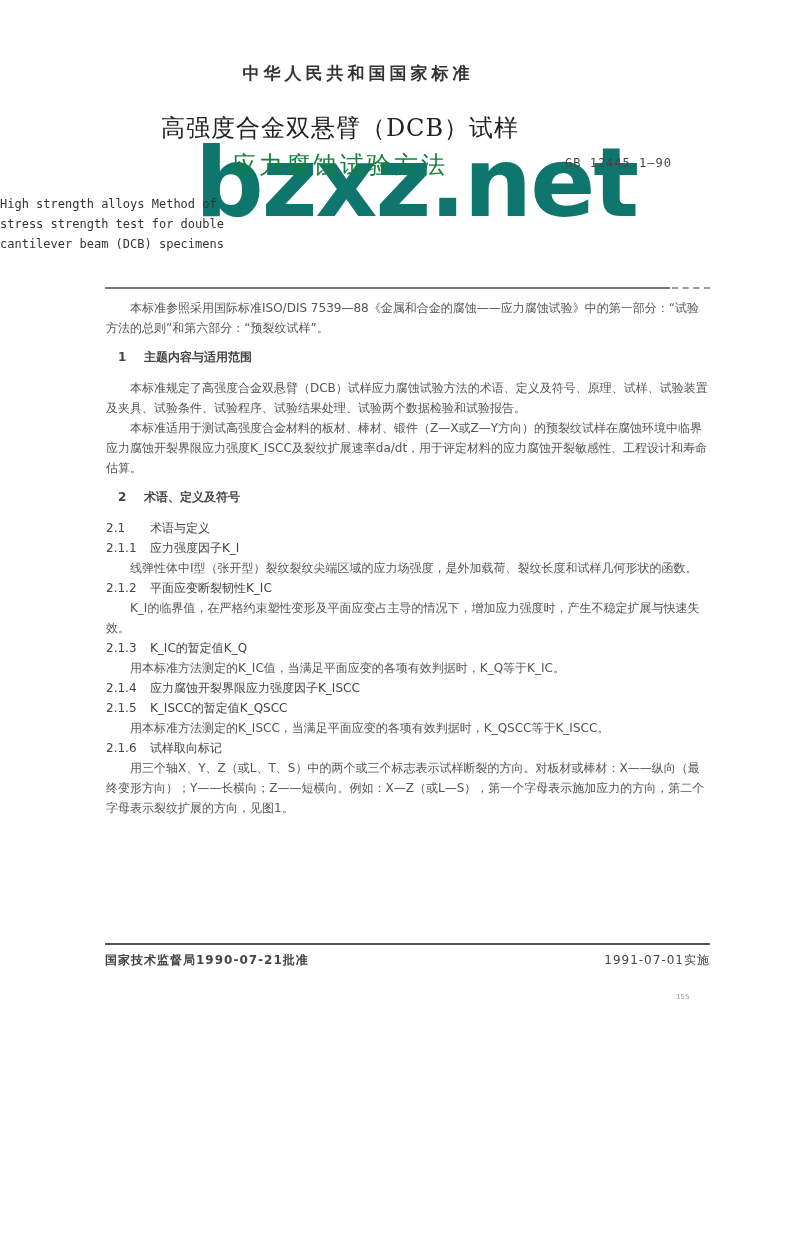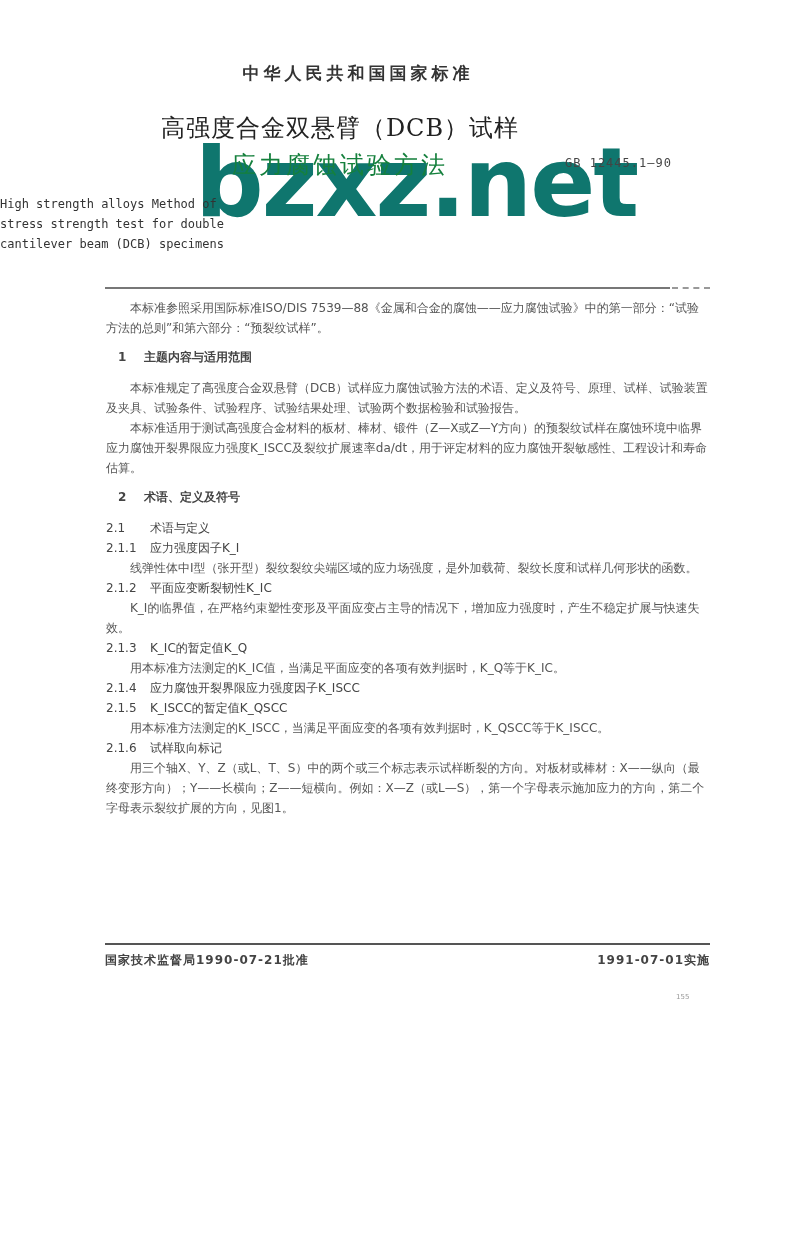--- a/index.html
+++ b/index.html
@@ -17,21 +17,21 @@
     .rule-top { left: 105px; width: 565px; top: 287px; height: 0; border-top: 2px solid #777; }
     .rule-top-dash { left: 672px; width: 38px; top: 287px; height: 0; border-top: 2px dashed #999; }
     .body { left: 106px; width: 604px; top: 298px; font-family: "DejaVu Sans", sans-serif; font-size: 12px; color: #555; z-index: 1; }
     .p { margin: 0; line-height: 20px; text-indent: 24px; }
     .h1 { margin: 8px 0 10px 12px; line-height: 22px; font-weight: bold; color: #444; }
     .h1 .num { display: inline-block; width: 26px; }
     .h2 { margin: 0; line-height: 20px; font-weight: normal; color: #444; }
     .h2 .num { display: inline-block; width: 44px; }
     .rule-bottom { left: 105px; width: 605px; top: 943px; height: 0; border-top: 2px solid #555; }
     .foot-left { left: 105px; top: 952px; font-family: "DejaVu Sans", sans-serif; font-size: 12px; font-weight: bold; color: #444; letter-spacing: 1px; }
-    .foot-right { right: 90px; top: 952px; font-family: "DejaVu Sans", sans-serif; font-size: 12px; font-weight: bold; color: #444; letter-spacing: 1px; }
+    .foot-right { right: 90px; top: 952px; font-family: "DejaVu Sans", sans-serif; font-size: 12px; font-weight: normal; color: #444; letter-spacing: 1px; }
     .pageno { left: 676px; top: 993px; font-family: "DejaVu Sans", sans-serif; font-size: 7px; color: #999; }
   </style>
 </head>
 <body>
 
 <div class="abs country">中华人民共和国国家标准</div>
 
 <div class="abs watermark">bzxz.net</div>
 
 <div class="abs title1">高强度合金双悬臂（DCB）试样</div>

